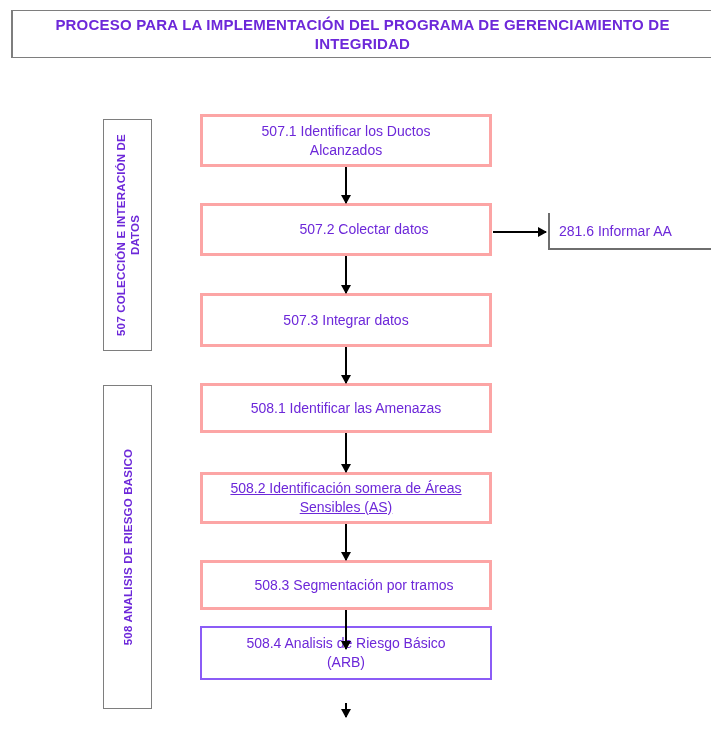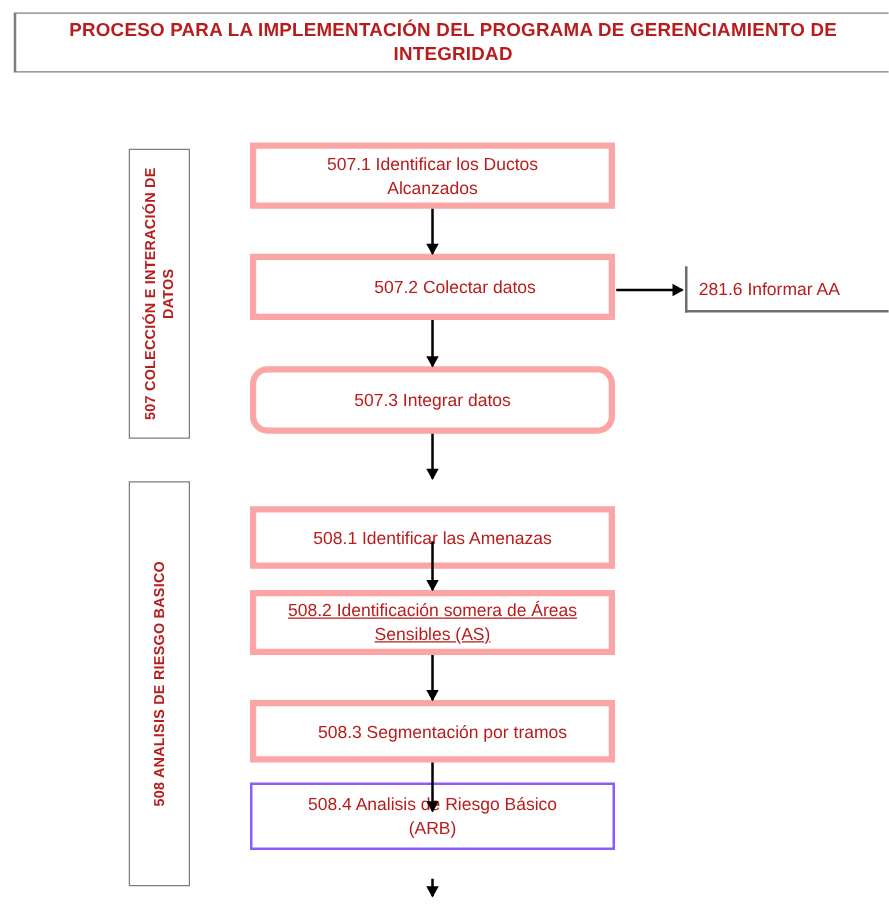--- a/index.html
+++ b/index.html
@@ -7,21 +7,21 @@
     padding: 0;
     background: #ffffff;
     font-family: "Liberation Sans", "DejaVu Sans", sans-serif;
   }
   #canvas {
     position: relative;
     width: 711px;
     height: 729px;
     background: #ffffff;
     overflow: hidden;
-    color: #b91c1c;
+    color: #6d28d9;
   }
 
   
   .title-box {
     position: absolute;
     left: 11px;
     top: 10px;
     right: -2px;
     height: 46px;
     border: 1px solid #7e7e7e;
@@ -62,35 +62,35 @@
   #side-507 { top: 119px; height: 230px; }
   #side-507 .vlabel { width: 226px; }
   #side-508 { top: 385px; height: 322px; }
   #side-508 .vlabel { width: 318px; }
 
   
   .flow-box {
     position: absolute;
     left: 200px;
     width: 292px;
-    border: 5px solid #fca5a5;
+    border: 3px solid #fca5a5;
     display: flex;
     align-items: center;
     justify-content: center;
     text-align: center;
     font-size: 14px;
     line-height: 19px;
     white-space: pre-line;
     box-sizing: border-box;
     background: #ffffff;
   }
   #box-5071 { top: 114px; height: 53px; }
   #box-5072 { top: 203px; height: 53px; padding-left: 36px; }
-  #box-5073 { top: 293px; height: 54px; border-radius: 14px; }
-  #box-5081 { top: 383px; height: 50px; margin-top: 22px; }
+  #box-5073 { top: 293px; height: 54px; }
+  #box-5081 { top: 383px; height: 50px; }
   #box-5082 { top: 472px; height: 52px; text-decoration: underline; }
   #box-5083 { top: 560px; height: 50px; padding-left: 16px; }
   #box-5084 { top: 626px; height: 54px; border: 2px solid #8b5cf6; }
 
   
   .side-out-box {
     position: absolute;
     left: 548px;
     top: 213px;
     right: -2px;

